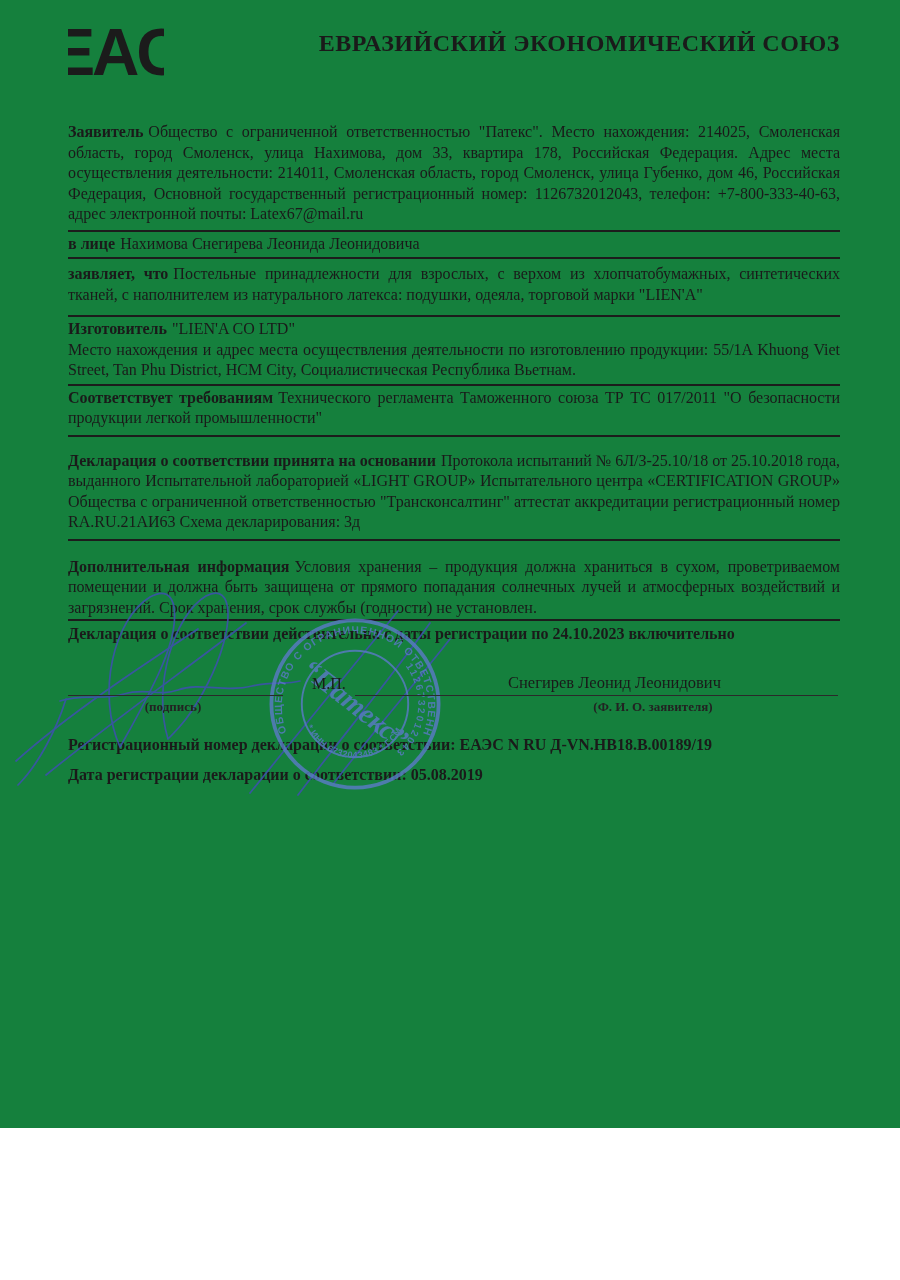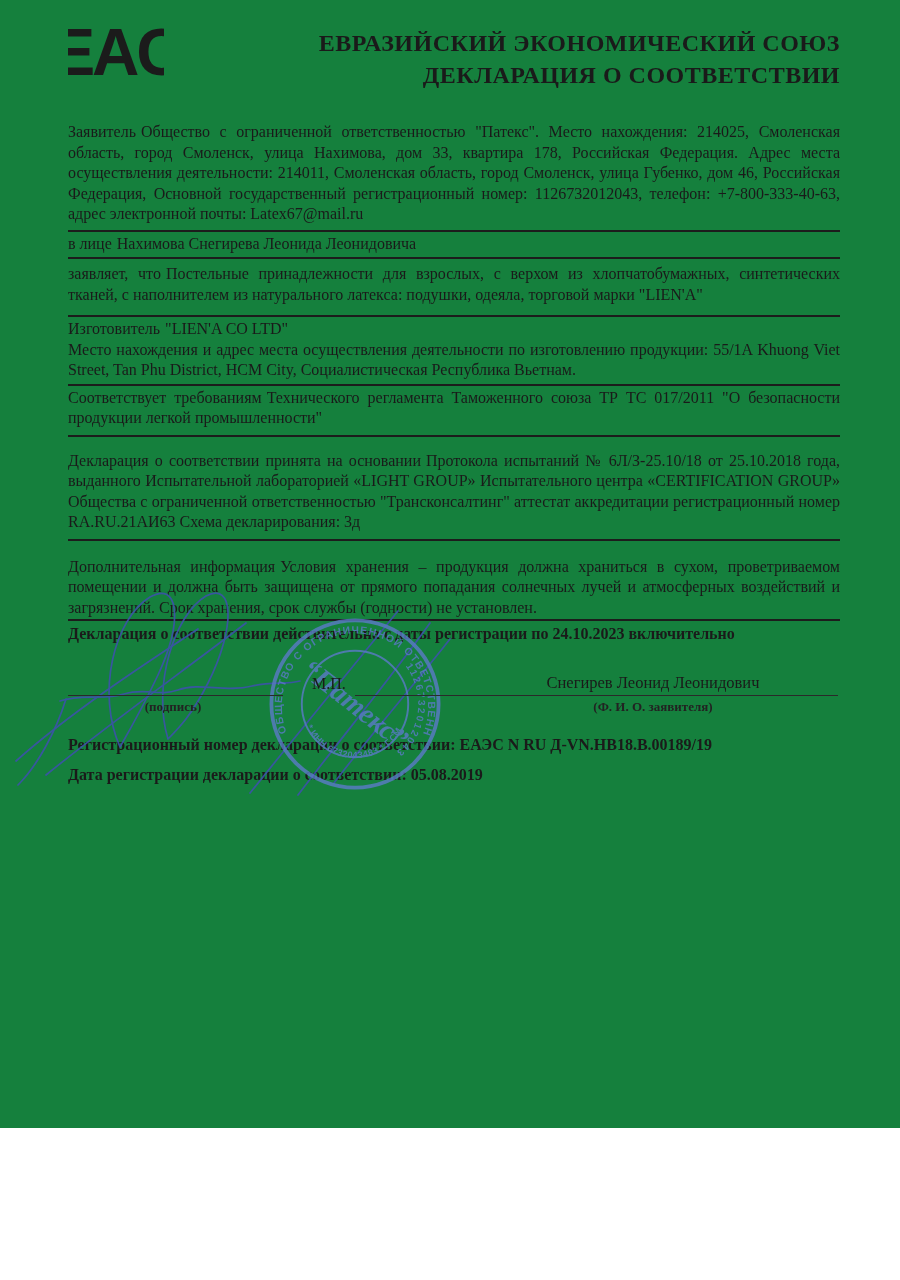--- a/index.html
+++ b/index.html
@@ -7,54 +7,53 @@
     position:relative;width:900px;height:1128px;background:#15803d;overflow:hidden;
     font-family:"Liberation Serif",serif;color:#1a1a1a;
   }
   .content{position:absolute;left:68px;top:0;width:772px;}
   
   .header{display:flex;align-items:flex-start;padding-top:16px;}
   .logo-box{width:100px;flex:0 0 100px;}
   .titles{flex:1;text-align:right;font-weight:bold;font-size:24px;line-height:1.32;padding-top:12px;letter-spacing:.5px;}
   
   .para{margin:0;font-size:16px;line-height:20.5px;text-align:justify;}
-  .para .lbl{font-weight:normal;margin-right:5px;}
+  .para .lbl{font-weight:bold;margin-right:5px;}
   .rule{border-top:2px solid #1c1c1c;height:0;margin:0;}
   .bold-line{margin:0;font-size:16px;line-height:20.5px;font-weight:bold;}
   .mt-head{margin-top:26px;}
   
   .sig-block{position:relative;height:80px;margin-top:2px;}
   .sig-line{position:absolute;border-top:1.5px solid #2a2a2a;height:0;}
   .sig-line.left{left:0;width:215px;top:48px;}
   .sig-line.right{left:287px;width:483px;top:48px;}
   .sig-caption{position:absolute;font-size:13px;color:#222;text-align:center;font-weight:bold;}
   .cap-podpis{left:40px;width:130px;top:52px;}
   .cap-fio{left:440px;width:290px;top:52px;}
   .mp{position:absolute;left:244px;top:28px;font-size:16px;}
-  .fio-name{position:absolute;left:440px;width:290px;top:26px;font-size:16.5px;text-align:center;}
+  .fio-name{position:absolute;left:440px;width:290px;top:26px;font-size:16.5px;}
   .stamp-svg{position:absolute;left:192px;top:-38px;pointer-events:none;}
   .sign-svg{position:absolute;left:-68px;top:-72px;pointer-events:none;}
   .reg1{margin-top:8px;}
   .reg2{margin-top:10px;}
 </style>
 </head>
 <body>
 
 <div class="page">
   <div class="content">
 
     <div class="header">
       <div class="logo-box">
         <svg width="96" height="76" viewBox="0 0 120 95">
           <text x="60" y="76" text-anchor="middle" font-family="Liberation Sans, sans-serif" font-weight="bold" font-size="82" letter-spacing="-4" fill="#1b1b1b" transform="translate(0,-4) scale(1,1.02)">EAC</text>
         </svg>
       </div>
       <div class="titles">
         <div>ЕВРАЗИЙСКИЙ ЭКОНОМИЧЕСКИЙ СОЮЗ</div>
-        <div>ДЕКЛАРАЦИЯ О СООТВЕТСТВИИ</div>
       </div>
     </div>
 
     <p class="para mt-head"><b class="lbl">Заявитель</b><span>Общество с ограниченной ответственностью "Патекс". Место нахождения: 214025, Смоленская область, город Смоленск, улица Нахимова, дом 33, квартира 178, Российская Федерация. Адрес места осуществления деятельности: 214011, Смоленская область, город Смоленск, улица Губенко, дом 46, Российская Федерация, Основной государственный регистрационный номер: 1126732012043, телефон: +7-800-333-40-63, адрес электронной почты: Latex67@mail.ru</span></p>
 
     <div class="rule" style="margin-top:5px;"></div>
 
     <p class="para" style="padding:2px 0 3px;"><b class="lbl">в лице</b><span>Нахимова Снегирева Леонида Леонидовича</span></p>
 
     <div class="rule"></div>

